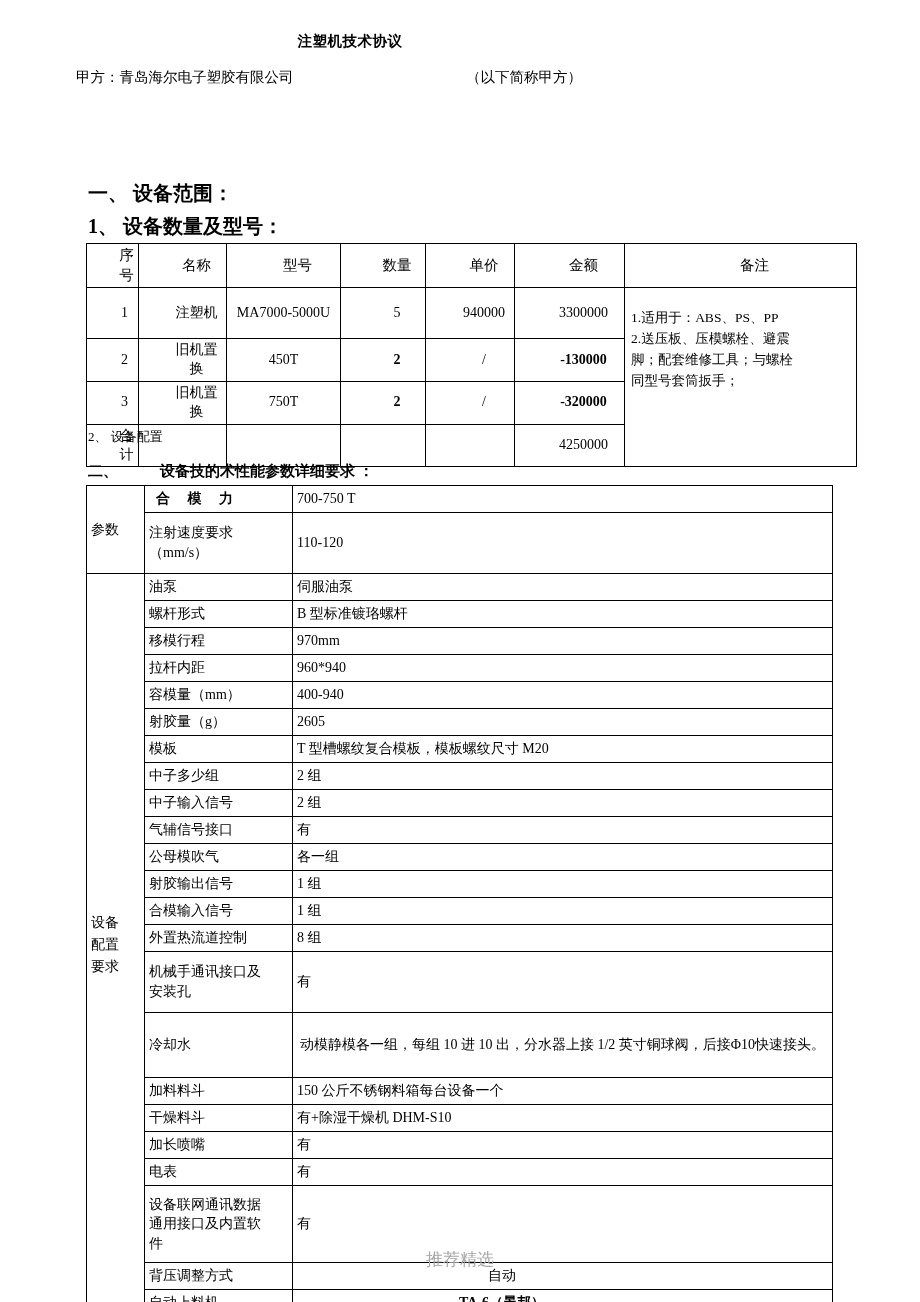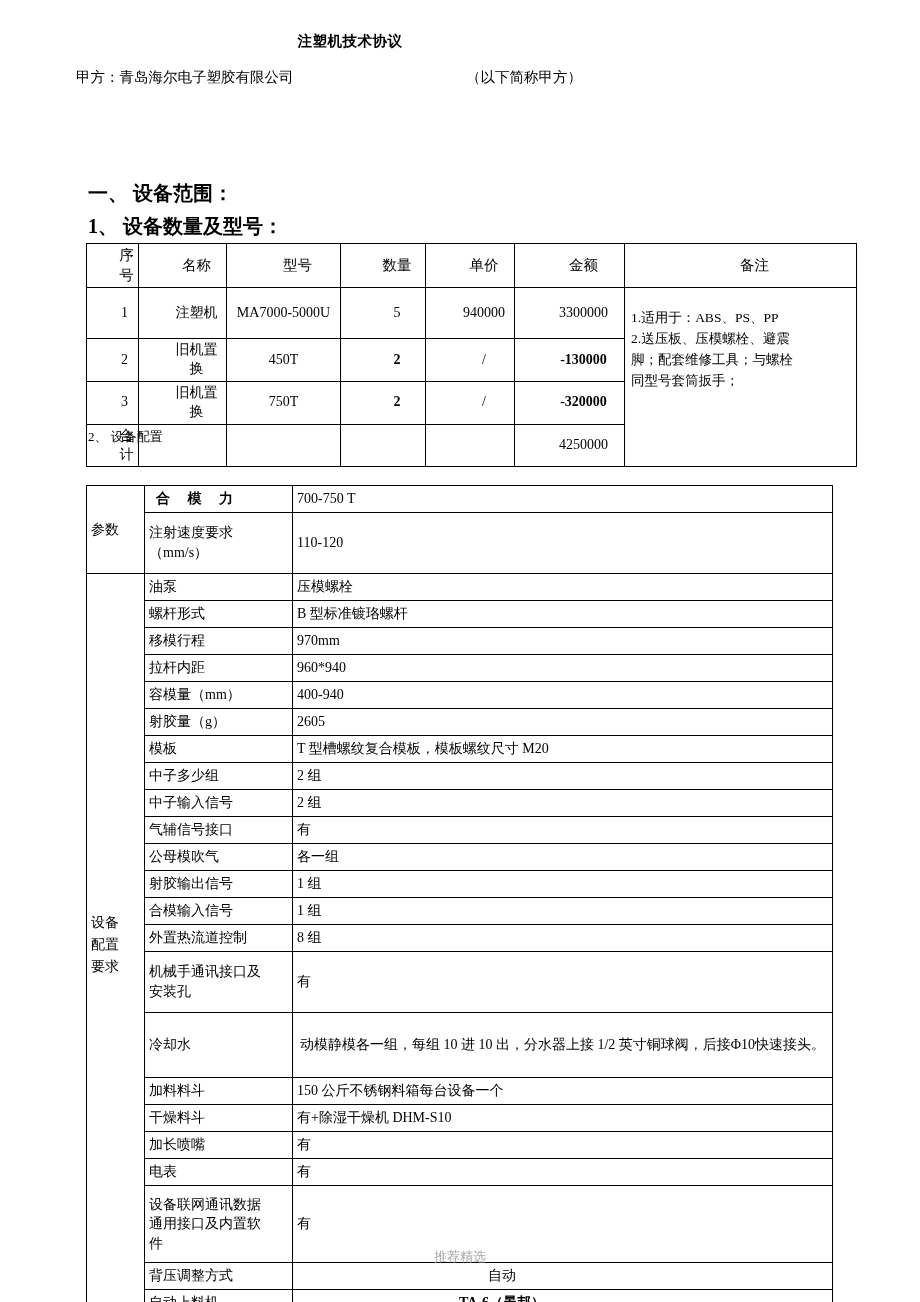--- a/index.html
+++ b/index.html
@@ -147,21 +147,21 @@
     text-align: center;
   }
 
   
   #footer-note {
     position: absolute;
     left: 0;
     top: 1248px;
     width: 920px;
     text-align: center;
-    font-size: 13px;
+    font-size: 17px;
     color: #a6a6a6;
   }
 </style>
 </head>
 <body>
 
 <div class="page">
 
   <div class="doc-title">注塑机技术协议</div>
 
@@ -234,20 +234,23 @@
         <td></td>
         <td></td>
         <td></td>
         <td></td>
         <td class="la">4250000</td>
       </tr>
     </tbody>
   </table>
 
   <div class="heading" id="sub-2">2、  设备配置</div>
+  <div class="heading" id="sec-2">
+    <span>二、</span><span class="sp"></span><span>设备技的术性能参数详细要求 ：</span>
+  </div>
 
   <table id="table-spec">
     <colgroup>
       <col class="c-group">
         <col class="c-key">
         <col class="c-val">
     </colgroup>
     <tbody>
 
       <tr>
@@ -264,21 +267,21 @@
         <td class="tall-2">110-120</td>
       </tr>
 
       <tr>
         <td class="group-label" rowspan="23">
           <div>设备</div>
           <div>配置</div>
           <div>要求</div>
         </td>
         <td>油泵</td>
-        <td>压模螺栓</td>
+        <td>伺服油泵</td>
       </tr>
 
       <tr>
         <td>螺杆形式</td>
         <td>B 型标准镀珞螺杆</td>
       </tr>
       <tr>
         <td>移模行程</td>
         <td>970mm</td>
       </tr>

